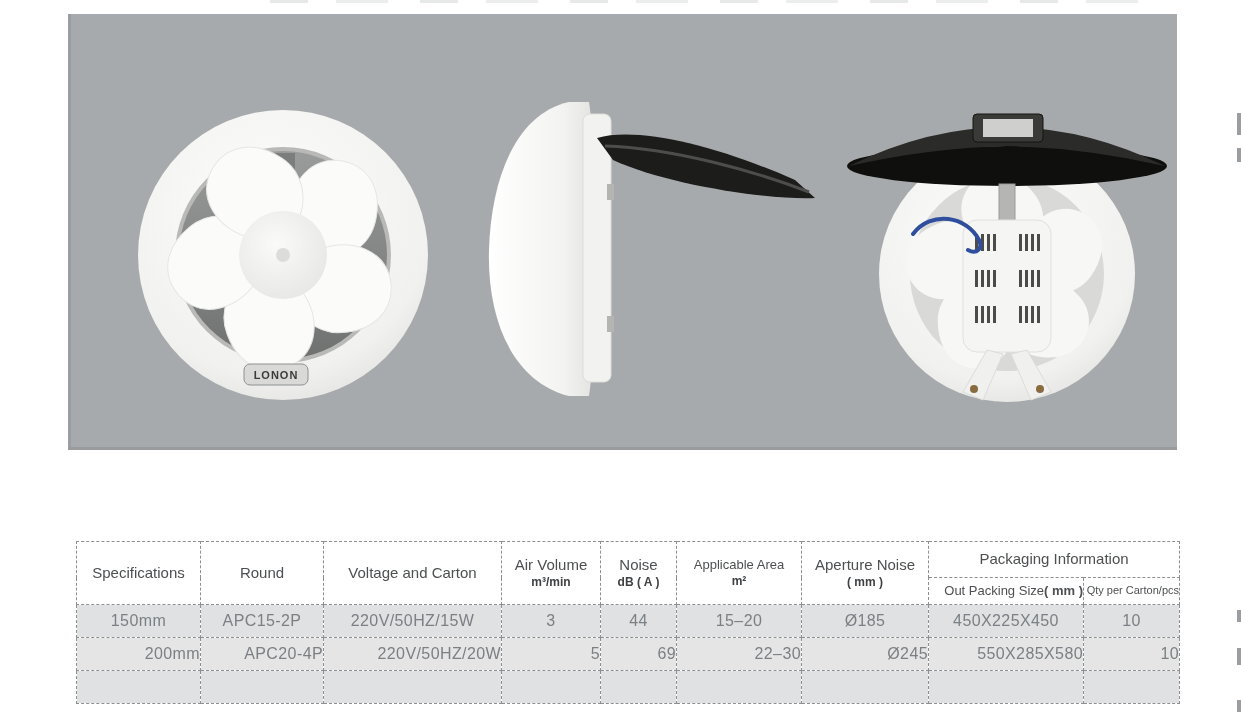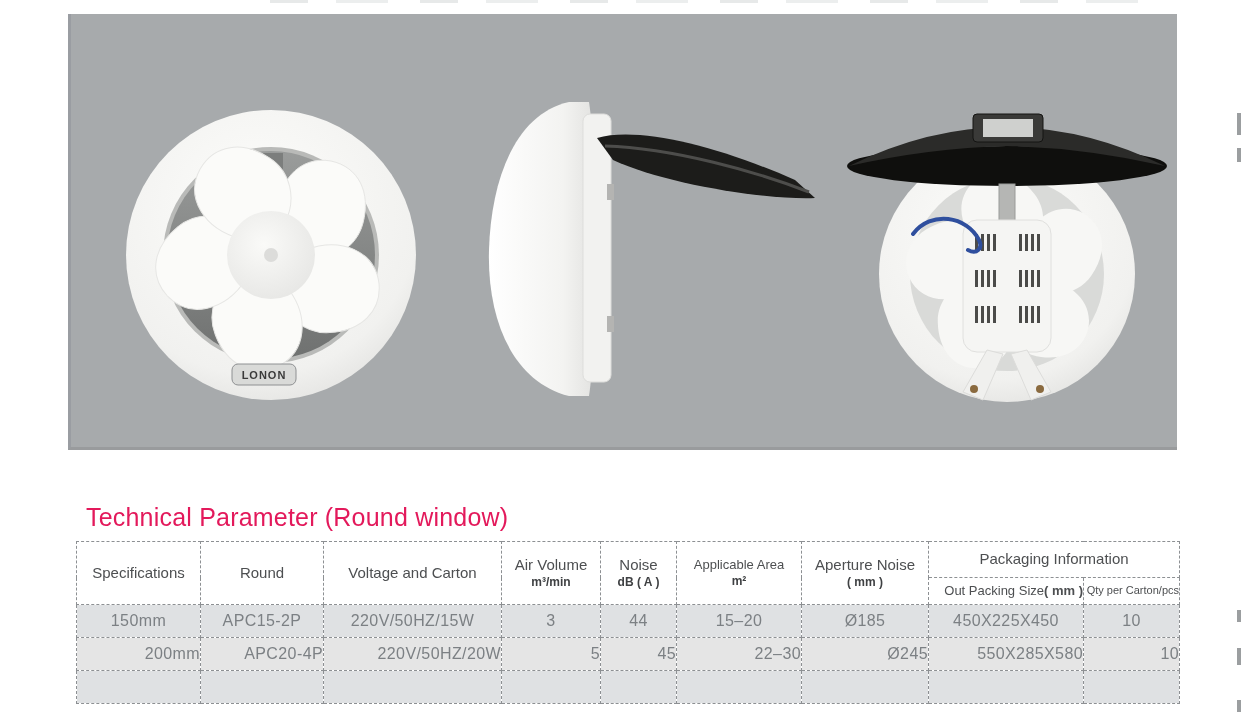--- a/index.html
+++ b/index.html
@@ -56,21 +56,21 @@
 </style>
 </head>
 <body>
 
 <div class="page">
 
   <div class="top-artifact"></div>
 
   <div class="banner">
 
-    <div class="product" style="left:50px;top:91px;">
+    <div class="product" style="left:62px;top:91px;">
       <svg width="300" height="300" viewBox="0 0 300 300">
         <defs>
           <radialGradient id="ringGrad" cx="45%" cy="35%" r="75%">
             <stop offset="0%" stop-color="#fdfdfb"></stop>
               <stop offset="75%" stop-color="#f1f1ef"></stop>
               <stop offset="100%" stop-color="#dededc"></stop>
           </radialGradient>
           <linearGradient id="innerGrad" x1="0" y1="0" x2="0" y2="1">
             <stop offset="0%" stop-color="#9a9c9b"></stop>
               <stop offset="100%" stop-color="#6f7170"></stop>
@@ -176,21 +176,20 @@
         </g>
         <path d="M 152,258 L 128,300 L 148,308 L 168,262 Z" fill="#f0f0ee" stroke="#dcdcda"></path>
         <path d="M 192,258 L 216,300 L 196,308 L 176,262 Z" fill="#f0f0ee" stroke="#dcdcda"></path>
         <circle cx="139" cy="297" r="4" fill="#8a6a3f"></circle>
         <circle cx="205" cy="297" r="4" fill="#8a6a3f"></circle>
         <path d="M 78,142 C 96,118 132,124 144,148 C 148,156 142,163 133,158" stroke="#2f4f9e" stroke-width="4" fill="none" stroke-linecap="round"></path>
       </svg>
     </div>
   </div>
 
-  <div class="heading">Technical Parameter (Round window)</div>
 
   <div class="spec-table-wrap">
     <table>
       <colgroup>
         <col style="width:124px">
           <col style="width:123px">
           <col style="width:178px">
         <col style="width:99px">
           <col style="width:76px">
           <col style="width:125px">
@@ -234,21 +233,21 @@
           <td>15–20</td>
           <td>Ø185</td>
           <td>450X225X450</td>
           <td>10</td>
         </tr>
         <tr class="white">
           <td>200mm</td>
           <td>APC20-4P</td>
           <td>220V/50HZ/20W</td>
           <td>5</td>
-          <td>45</td>
+          <td>69</td>
           <td>22–30</td>
           <td>Ø245</td>
           <td>550X285X580</td>
           <td>10</td>
         </tr>
         <tr class="gray">
           <td></td>
           <td></td>
           <td></td>
           <td></td>

